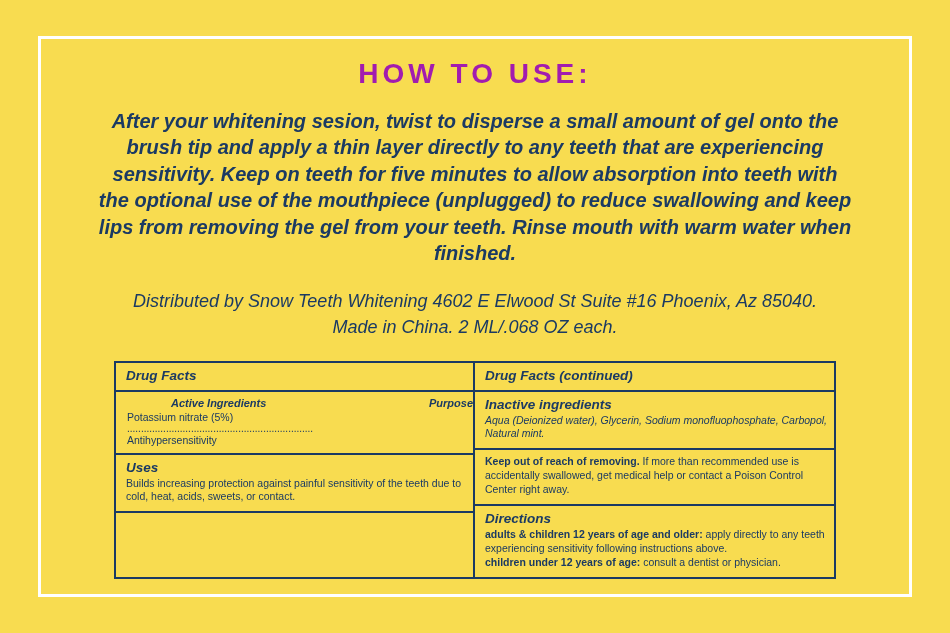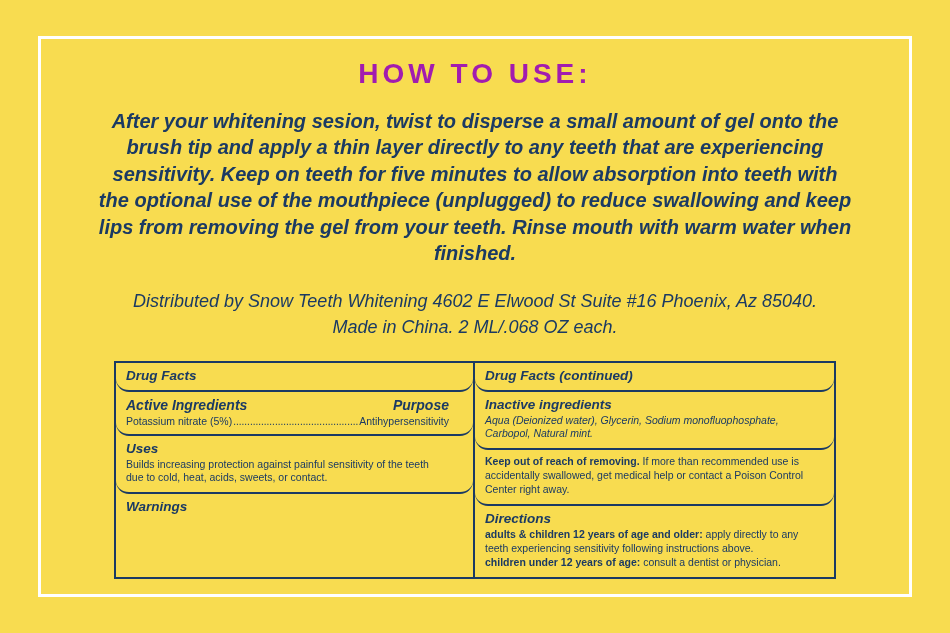--- a/index.html
+++ b/index.html
@@ -76,36 +76,36 @@
   }
   .facts-col {
     box-sizing: border-box;
     width: 50%;
   }
   .facts-col.left {
     border-right: 2px solid #1B3A63;
   }
   .facts-block {
     border-bottom: 2px solid #1B3A63;
-    padding: 5px 24px 7px 10px;
-    box-sizing: border-box;
-    border-radius: 13px;
+    padding: 5px 0 7px 10px;
+    box-sizing: border-box;
   }
   .facts-block.last {
     border-bottom: none;
   }
   .fb-head {
-    font-size: 14px;
+    font-size: 11px;
     font-weight: bold;
     font-style: italic;
     color: #1B3A63;
     margin-bottom: 2px;
     display: flex;
     justify-content: space-between;
     align-items: flex-end;
+    margin-left: 45px;
   }
   .fb-head .purpose {
     font-style: italic;
     font-weight: bold;
   }
   .fb-title-only {
     font-size: 13.5px;
     font-weight: bold;
     font-style: italic;
     color: #1B3A63;
@@ -138,21 +138,21 @@
     text-align: center;
   }
   .h-drugfacts {
     font-size: 13.5px;
     font-weight: bold;
     font-style: italic;
   }
   .h-cont {
     font-weight: bold;
   }
-  .tight { margin-top: 1px; }
+  .tight { margin-top: 1px; flex-direction: column; }
 </style>
 </head>
 <body>
 
 <div class="page">
   <div class="border-frame"></div>
 
   <div class="content">
 
     <div class="title">HOW TO USE:</div>
@@ -183,21 +183,20 @@
             <span>Antihypersensitivity</span>
           </div>
         </div>
 
         <div class="facts-block">
           <div class="fb-title-only">Uses</div>
           <div class="fb-text">Builds increasing protection against painful sensitivity of the teeth due to cold, heat, acids, sweets, or contact.</div>
         </div>
 
         <div class="facts-block last">
-          <div class="fb-title-only">Warnings</div>
         </div>
 
       </div>
 
       <div class="facts-col">
 
         <div class="facts-block">
           <div class="h-drugfacts"><span>Drug Facts</span> <span class="h-cont">(continued)</span></div>
         </div>
 

